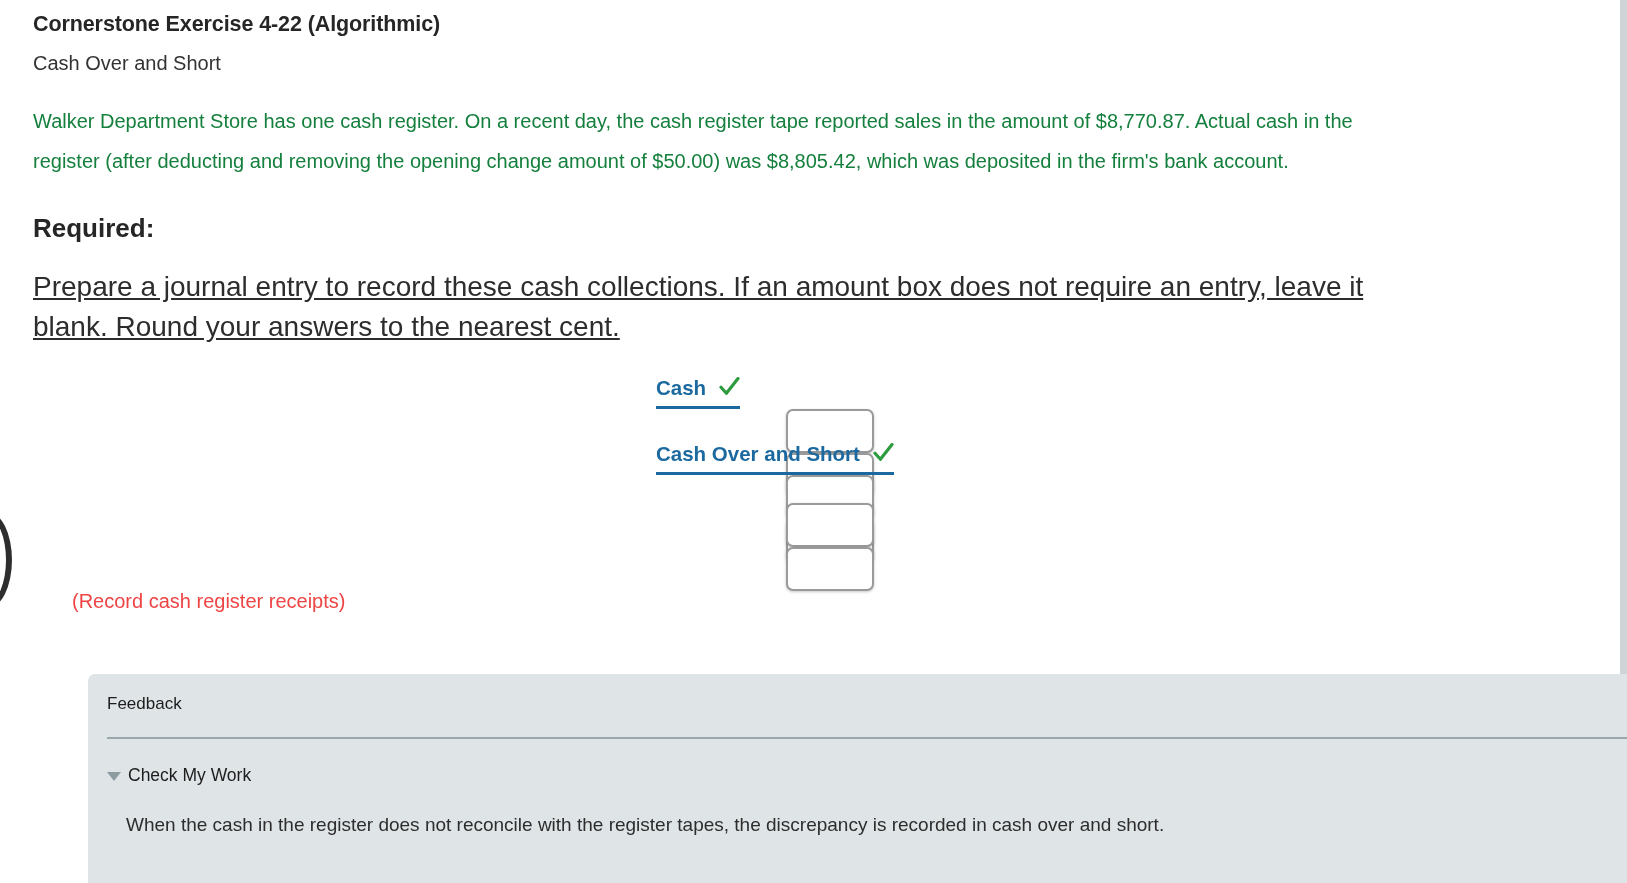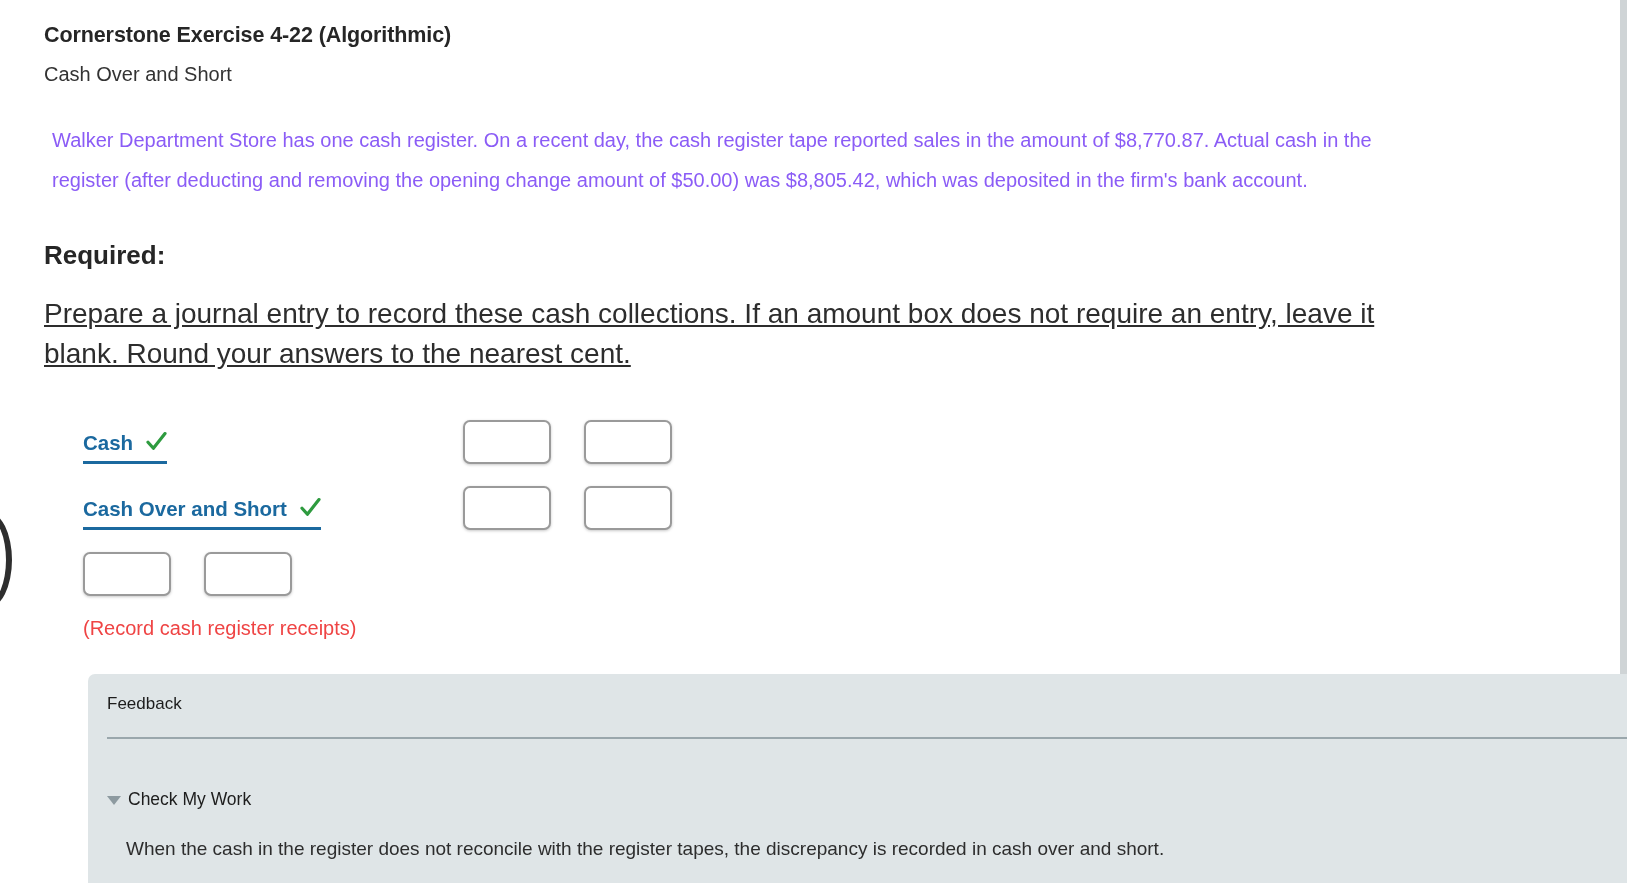--- a/index.html
+++ b/index.html
@@ -28,21 +28,21 @@
     height: 883px;
     background: #cfd4d6;
   }
 
   
   .content {
     position: absolute;
     left: 0;
     top: 0;
     width: 1620px;
-    padding: 11px;
+    padding: 0;
   }
 
   .exercise-title {
     font-size: 21.5px;
     font-weight: bold;
     color: #262626;
     margin: 0;
     padding: 12px 0 0 33px;
     letter-spacing: -0.1px;
   }
@@ -50,22 +50,22 @@
     font-size: 20px;
     font-weight: normal;
     color: #333333;
     margin: 0;
     padding: 15px 0 0 33px;
   }
 
   .body-para {
     font-size: 20px;
     line-height: 40px;
-    color: #8b5cf6;
-    margin: 8px;
+    color: #15803d;
+    margin: 0;
     padding: 26px 110px 0 33px;
     max-width: 1530px;
   }
 
   .required-label {
     font-size: 26px;
     font-weight: bold;
     color: #262626;
     margin: 0;
     padding: 32px 0 0 33px;
@@ -82,22 +82,23 @@
   }
 
   
   .journal {
     position: relative;
     margin-top: 24px;
     padding-left: 72px;
   }
   .journal-row {
     display: flex;
-    align-items: flex-end;
+    align-items: center;
     height: 66px;
+    flex-direction: column;
   }
   .account-cell {
     width: 380px;
     padding-top: 5px;
   }
   .account-link {
     display: inline-block;
     font-size: 20.5px;
     font-weight: bold;
     color: #1b699f;
@@ -160,21 +161,20 @@
     height: 2px;
     background: #9aa7ac;
     margin: 23px 0 0 19px;
   }
   .check-my-work {
     display: flex;
     align-items: center;
     padding: 26px 0 0 19px;
     cursor: pointer;
     width: max-content;
-    margin-top: 24px;
   }
   .tri-down {
     width: 0;
     height: 0;
     border-left: 7px solid transparent;
     border-right: 7px solid transparent;
     border-top: 9px solid #8d9aa0;
     margin-right: 7px;
     margin-top: 2px;
   }

